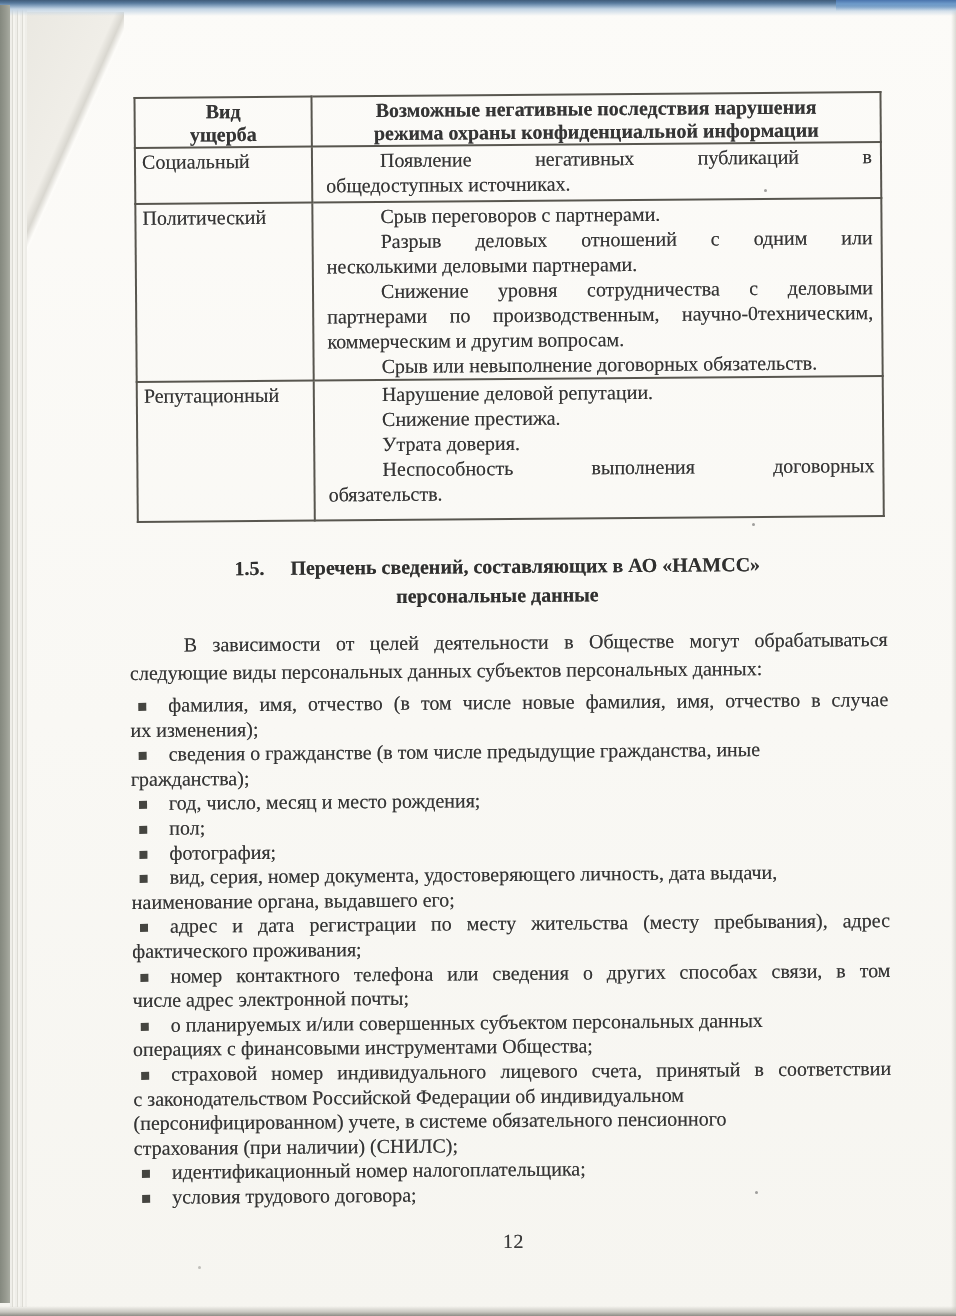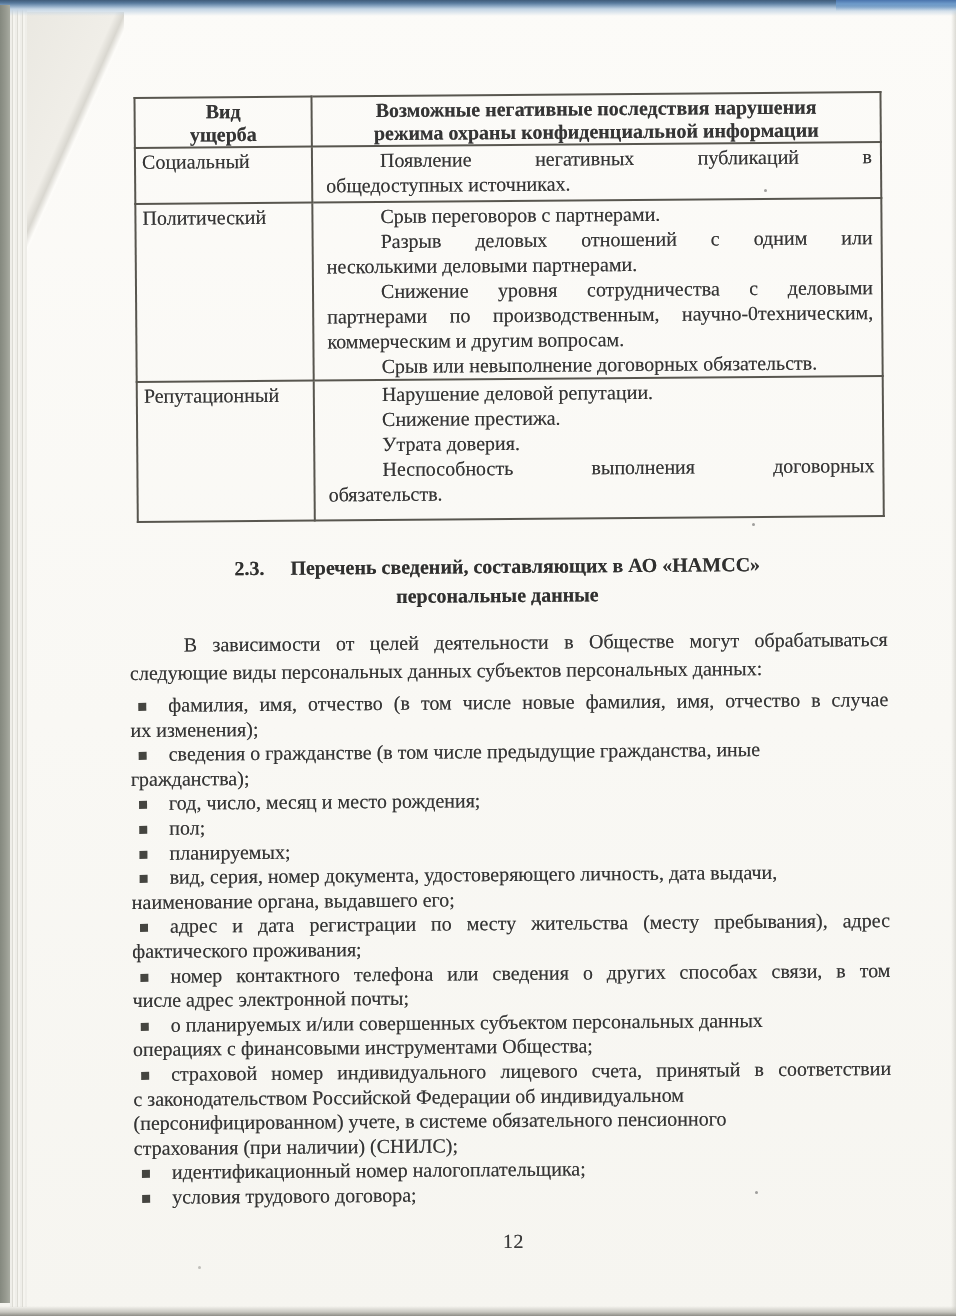--- a/index.html
+++ b/index.html
@@ -122,21 +122,21 @@
           <span class="ln ind">Утрата доверия.</span>
           <span class="ln j ind">Неспособность выполнения договорных</span>
           <span class="ln">обязательств.</span>
         </td>
       </tr>
     </tbody>
   </table>
 
   <div class="sec-head">
     <div>
-      <span class="num">2.3.</span><span>Перечень сведений, составляющих в АО «НАМСС»</span>
+      <span class="num">1.5.</span><span>Перечень сведений, составляющих в АО «НАМСС»</span>
     </div>
     <div>персональные данные</div>
   </div>
 
   <div class="intro">
     <span class="ln j ind">В зависимости от целей деятельности в Обществе могут обрабатываться</span>
     <span class="ln">следующие виды персональных данных субъектов персональных данных:</span>
   </div>
 
   <div class="plist">
@@ -148,21 +148,21 @@
       <span class="ln first"><span class="blt"></span><span>сведения о гражданстве (в том числе предыдущие гражданства, иные</span></span>
       <span class="ln">гражданства);</span>
     </div>
     <div class="item">
       <span class="ln first"><span class="blt"></span><span>год, число, месяц и место рождения;</span></span>
     </div>
     <div class="item">
       <span class="ln first"><span class="blt"></span><span>пол;</span></span>
     </div>
     <div class="item">
-      <span class="ln first"><span class="blt"></span><span>планируемых;</span></span>
+      <span class="ln first"><span class="blt"></span><span>фотография;</span></span>
     </div>
     <div class="item">
       <span class="ln first"><span class="blt"></span><span>вид, серия, номер документа, удостоверяющего личность, дата выдачи,</span></span>
       <span class="ln">наименование органа, выдавшего его;</span>
     </div>
     <div class="item">
       <span class="ln first j"><span class="blt"></span><span>адрес и дата регистрации по месту жительства (месту пребывания), адрес</span></span>
       <span class="ln">фактического проживания;</span>
     </div>
     <div class="item">

